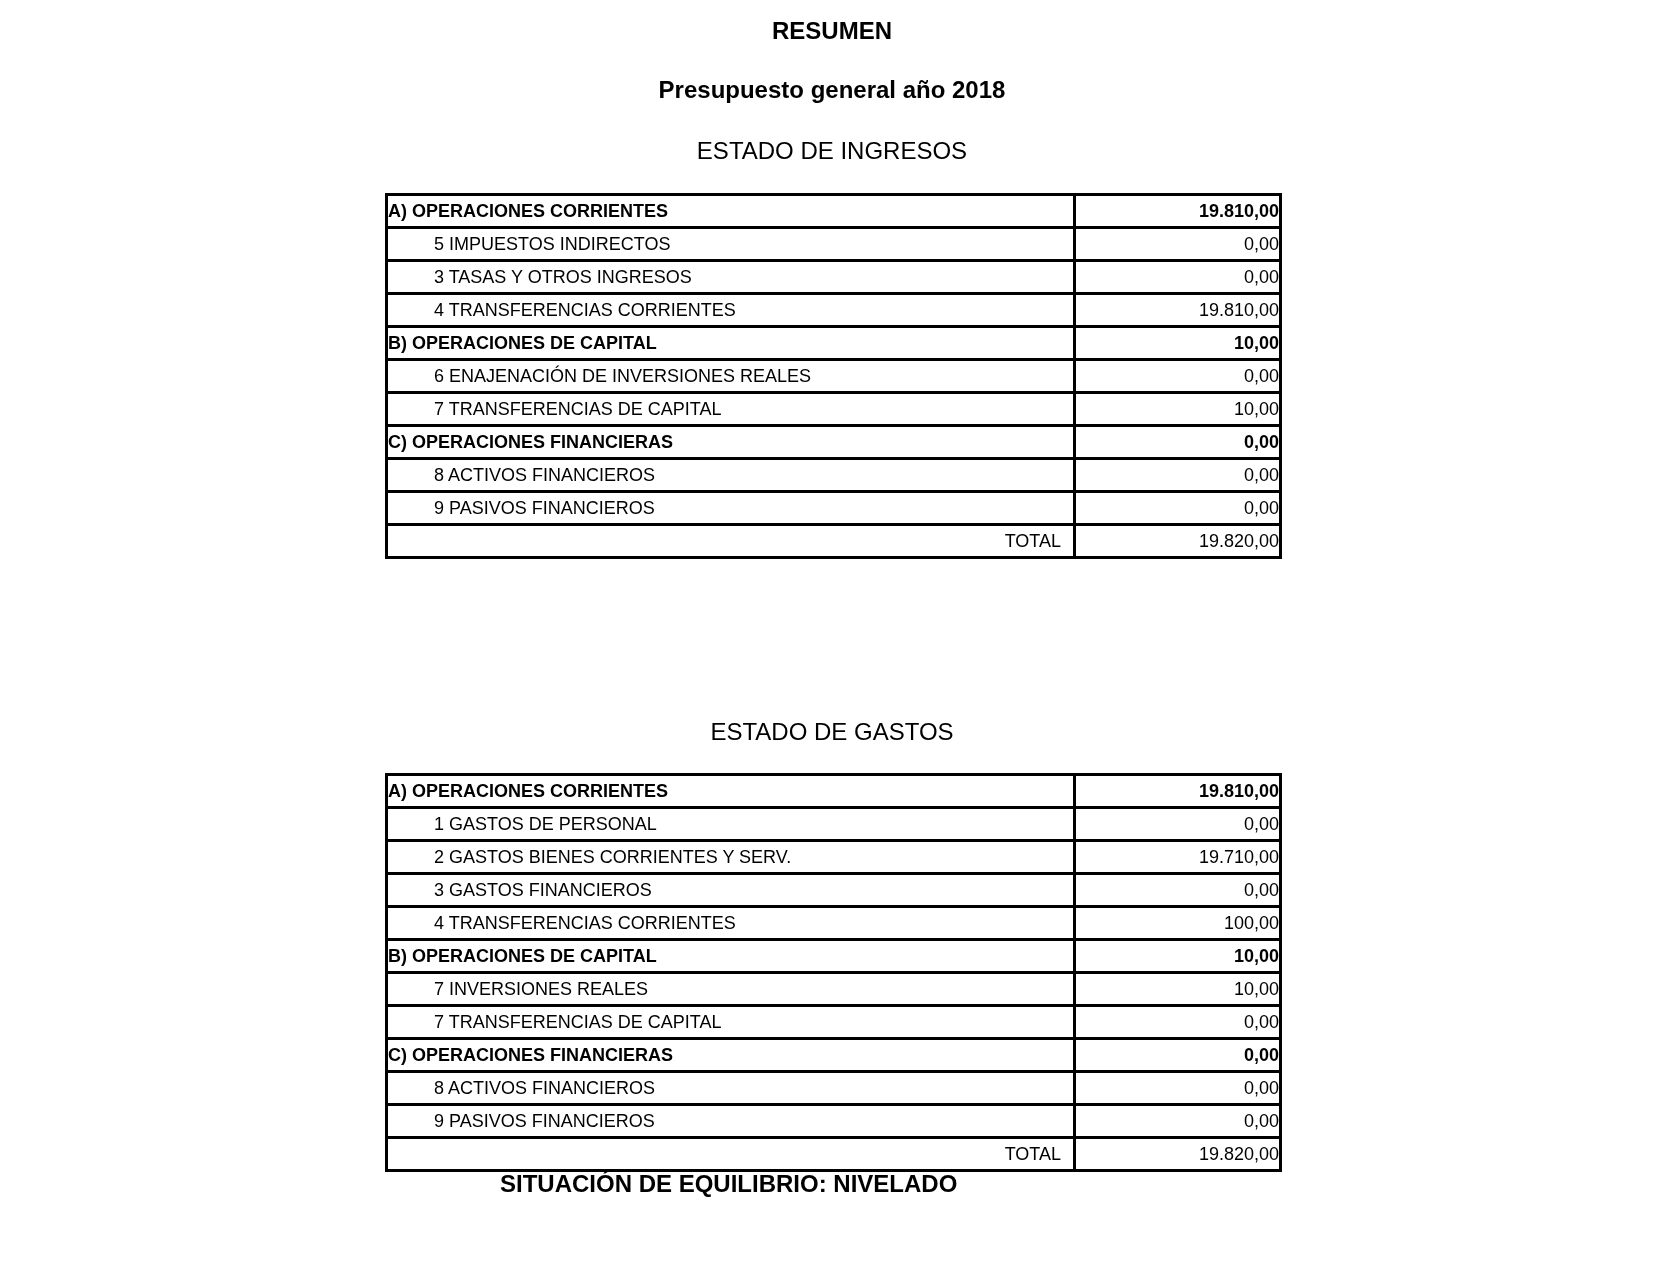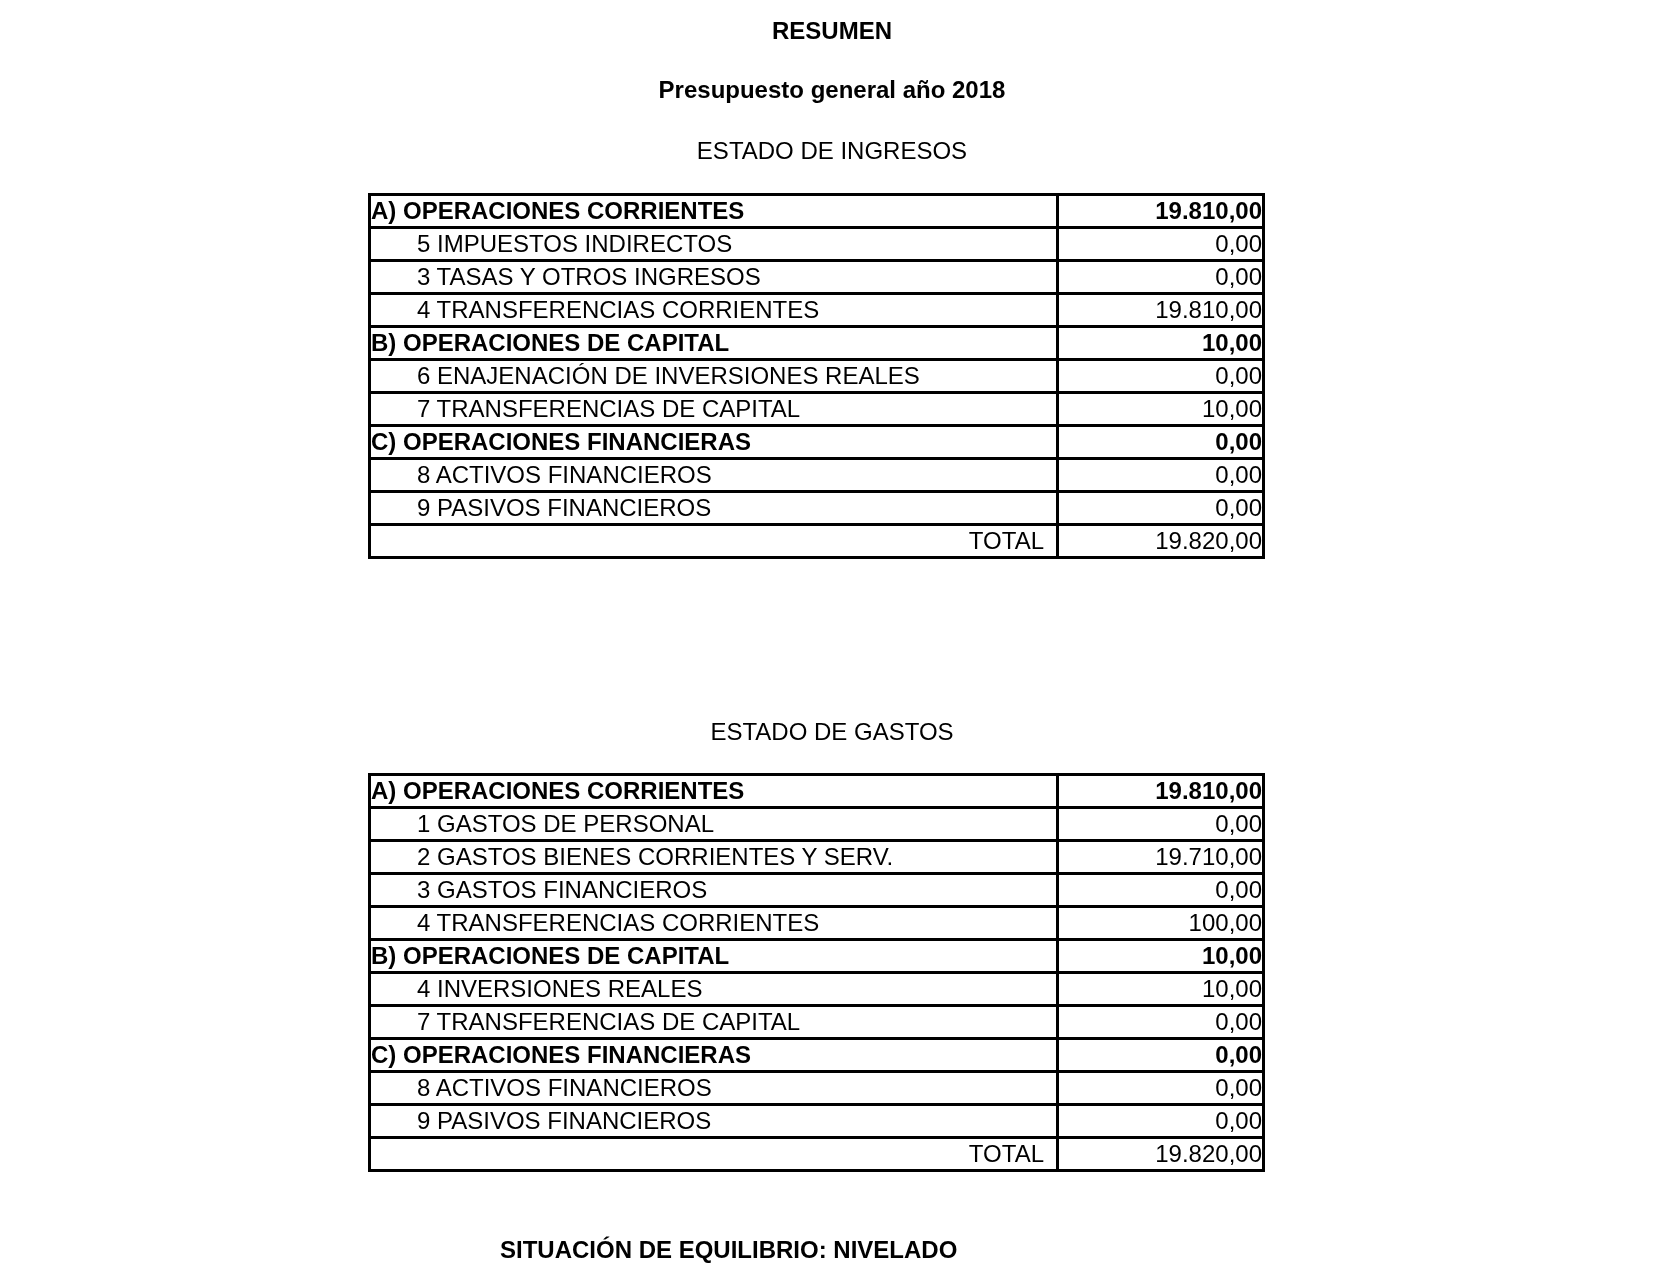--- a/index.html
+++ b/index.html
@@ -24,25 +24,25 @@
       line-height: 30px;
     }
     .bold { font-weight: bold; }
     #title { top: 16px; }
     #subtitle { top: 75px; }
     #ingresos-title { top: 136px; }
     #gastos-title { top: 717px; }
 
     table.budget {
       position: absolute;
-      left: 368px;
+      left: 385px;
       width: 894px;
       border-collapse: collapse;
       table-layout: fixed;
-      font-size: 24px;
+      font-size: 18px;
     }
     #ingresos-table { top: 193px; }
     #gastos-table { top: 773px; }
     table.budget td {
       border: 3px solid #000000;
       height: 30px;
       padding: 0;
       line-height: 30px;
       white-space: nowrap;
       overflow: hidden;
@@ -51,21 +51,21 @@
     table.budget col.c-value { width: 206px; }
     td.label { padding-left: 12px; }
     td.label.sub { padding-left: 46px; }
     td.value { text-align: right; padding-right: 44px; }
     tr.section td { font-weight: bold; }
     tr.total td { font-weight: normal; }
     tr.total td.label { text-align: right; padding-right: 12px; padding-left: 0; }
 
     #footer {
       position: absolute;
-      top: 1235px;
+      top: 1169px;
       left: 500px;
       font-size: 24px;
       font-weight: bold;
       line-height: 30px;
     }
   </style>
 </head>
 <body>
 
 <div id="title" class="heading bold">RESUMEN</div>
@@ -150,21 +150,21 @@
       </tr>
       <tr class="item">
         <td class="label sub">4 TRANSFERENCIAS CORRIENTES</td>
         <td class="value">100,00</td>
       </tr>
       <tr class="section">
         <td class="label">B) OPERACIONES DE CAPITAL</td>
         <td class="value">10,00</td>
       </tr>
       <tr class="item">
-        <td class="label sub">4 INVERSIONES REALES</td>
+        <td class="label sub">7 INVERSIONES REALES</td>
         <td class="value">10,00</td>
       </tr>
       <tr class="item">
         <td class="label sub">7 TRANSFERENCIAS DE CAPITAL</td>
         <td class="value">0,00</td>
       </tr>
       <tr class="section">
         <td class="label">C) OPERACIONES FINANCIERAS</td>
         <td class="value">0,00</td>
       </tr>

